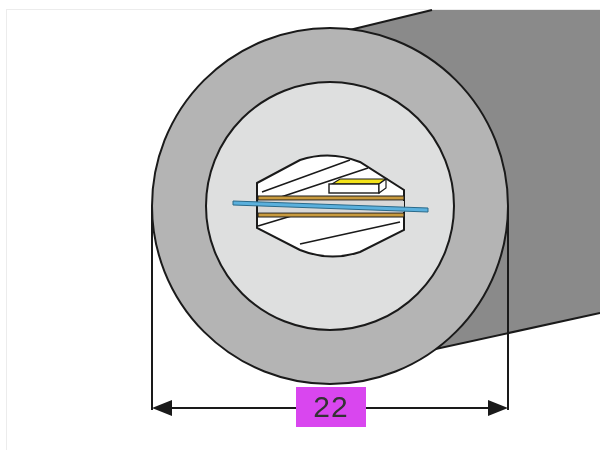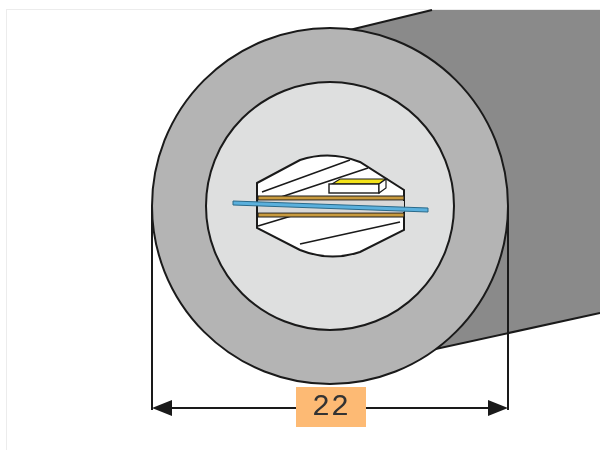--- a/index.html
+++ b/index.html
@@ -1,19 +1,19 @@
 <!DOCTYPE html>
 <html><head>
   <meta charset="utf-8">
   <style>
     html, body { margin: 0; padding: 0; background: #ffffff; }
     body { width: 600px; height: 450px; overflow: hidden; position: relative; font-family: "DejaVu Sans", sans-serif; }
     .frame { position: absolute; left: 6px; top: 9px; width: 594px; height: 441px; border-left: 1px solid #ececec; border-top: 1px solid #ececec; box-sizing: border-box; }
     svg { position: absolute; left: 0; top: 0; }
-    .dim-label { position: absolute; left: 296px; top: 387px; width: 70px; height: 40px; text-align: center; font-size: 30px; line-height: 40px; color: #333333; background: #fdba74; font-family: Liberation Mono, monospace; letter-spacing: 1px; }
+    .dim-label { position: absolute; left: 296px; top: 387px; width: 70px; height: 40px; text-align: center; font-size: 30px; line-height: 40px; color: #333333; background: #d946ef; font-family: Liberation Sans, sans-serif; letter-spacing: 1px; }
   </style>
 </head>
 <body>
 
 <div class="frame"></div>
 
 <svg width="600" height="450" viewBox="0 0 600 450">
 
   <path d="M 300 42 L 432 10 L 600 10 L 600 313 L 335 371 Z" fill="#8a8a8a" stroke="none"></path>
   <line x1="300" y1="42" x2="432" y2="10" stroke="#1a1a1a" stroke-width="2"></line>

